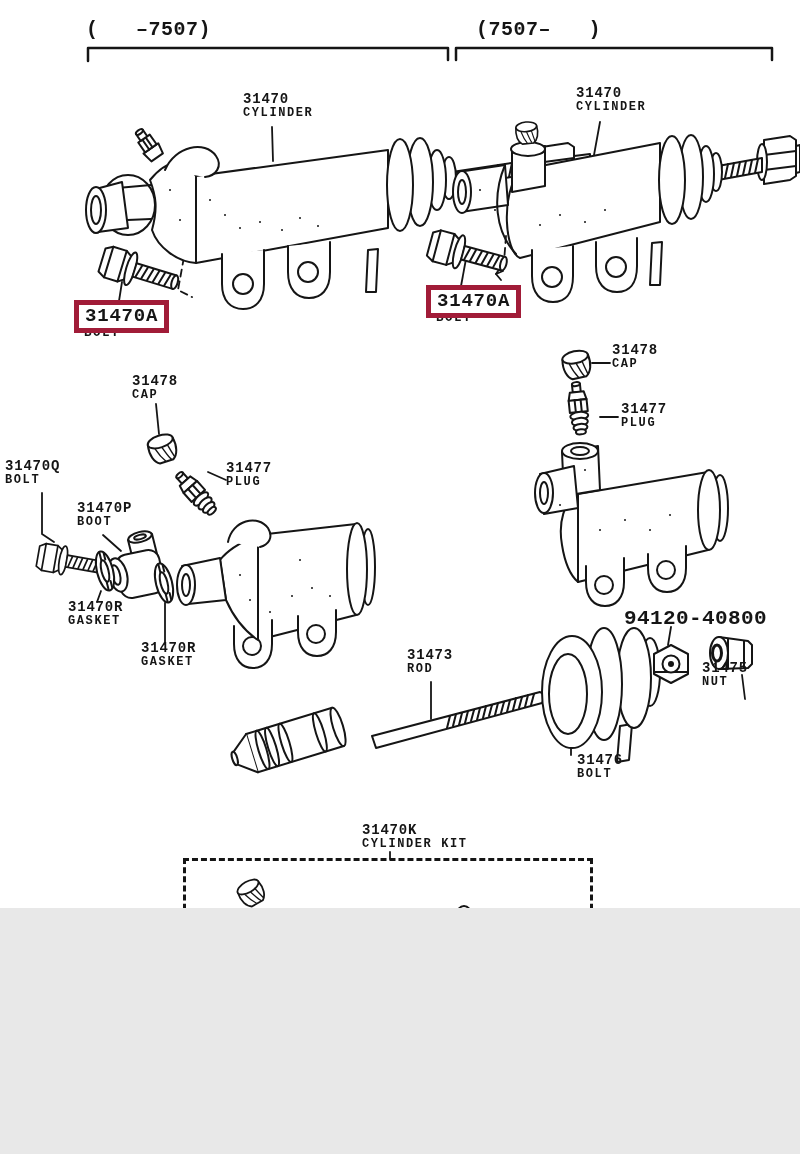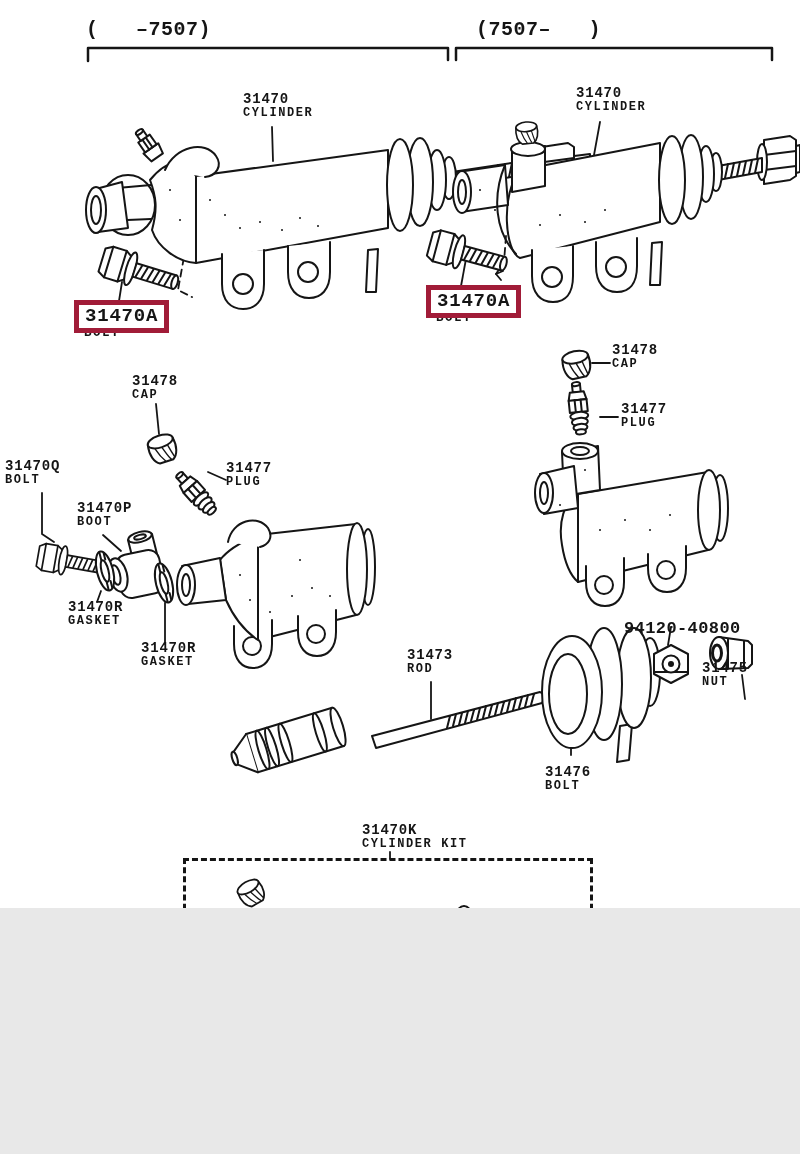--- a/index.html
+++ b/index.html
@@ -8,21 +8,21 @@
     background:var(--paper,#ffffff); overflow:hidden;
     font-family:Liberation Mono, monospace; color:var(--ink,#151515);
   }
   svg.art { position:absolute; left:0; top:0; }
   .range {
     position:absolute; font-weight:bold; font-size:20px;
     white-space:pre; letter-spacing:0.5px;
   }
   .lbl { position:absolute; font-weight:bold; line-height:1.05; white-space:nowrap; }
   .lbl .num { display:block; font-size:14px; letter-spacing:0.8px; }
-  .lbl .num.small-num { font-size:17px; letter-spacing:0.4px;margin-top:12px; }
+  .lbl .num.small-num { font-size:21px; letter-spacing:0.4px; }
   .lbl .nm  { display:block; font-size:12px; letter-spacing:1.6px; }
   .hl-wrap { position:absolute; }
   .hl-box {
     position:relative; display:inline-block; z-index:2;
     border:5px solid var(--highlight,#a11c38); background:#fff;
     padding:0 6px 1px 6px;
   }
   .hl-box .num { font-size:19px; letter-spacing:0.8px; font-weight:bold; }
   .hl-desc {
     position:relative; z-index:1; margin-top:-7px; margin-left:10px;
@@ -497,21 +497,21 @@
 
   <div class="lbl" style="left:624px; top:608px;">
     <span class="num small-num">94120-40800</span>
   </div>
 
   <div class="lbl" style="left:702px; top:661px;">
     <span class="num">31475</span>
     <span class="nm">NUT</span>
   </div>
 
-  <div class="lbl" style="left:545px; top:753px;margin-top:12px;">
+  <div class="lbl" style="left:577px; top:753px;">
     <span class="num">31476</span>
     <span class="nm">BOLT</span>
   </div>
 
   <div class="lbl" style="left:362px; top:823px;">
     <span class="num">31470K</span>
     <span class="nm">CYLINDER KIT</span>
   </div>
 
   <div class="footer-code" style="left:713px; top:1086px;">MC 2910-B</div>

